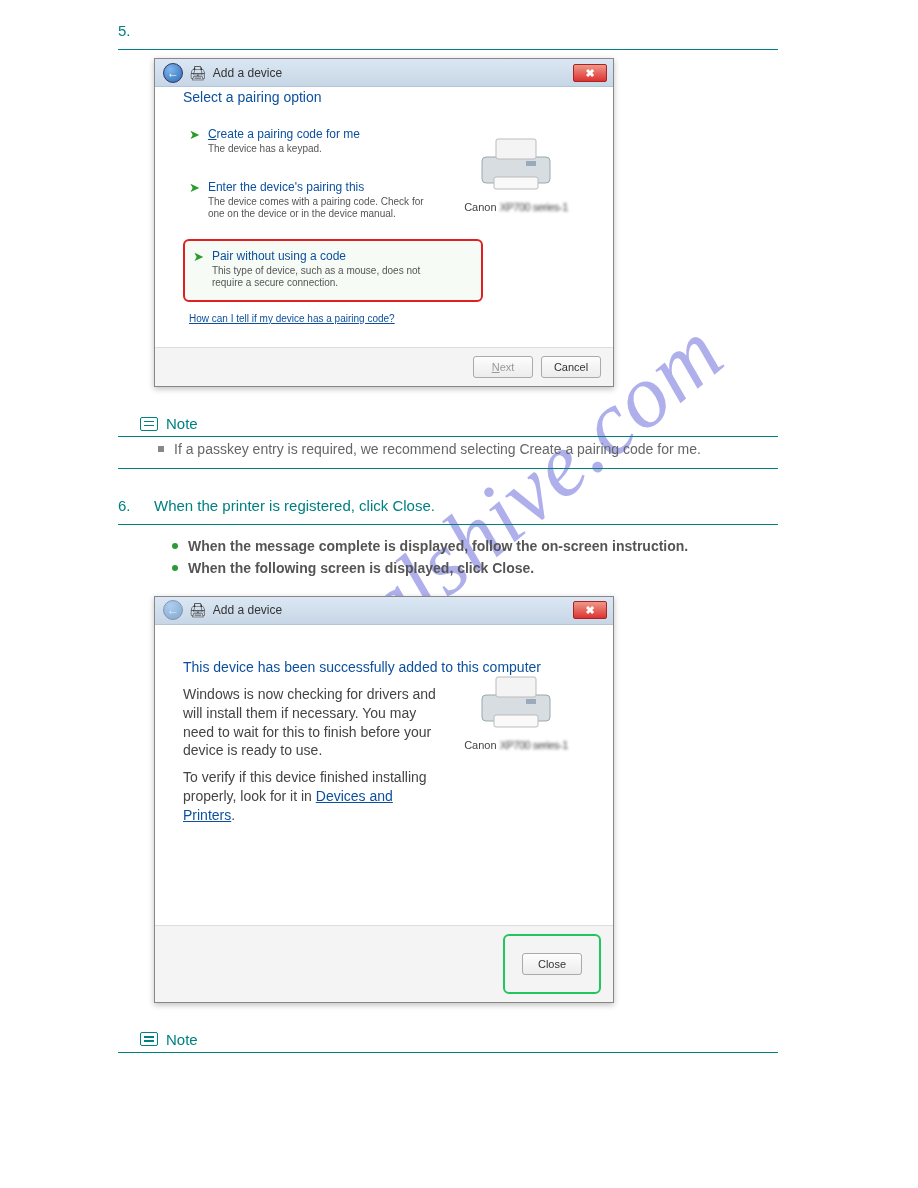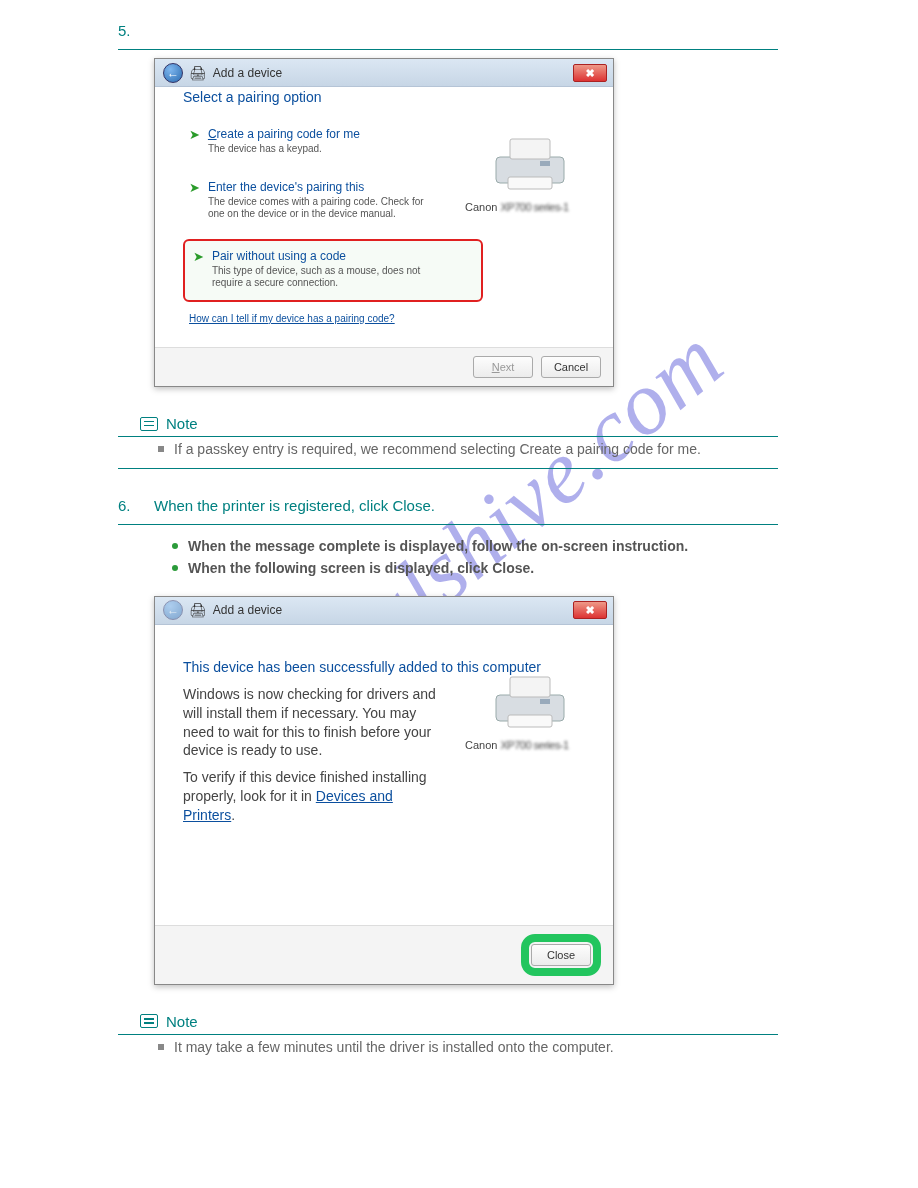--- a/index.html
+++ b/index.html
@@ -78,40 +78,40 @@
   .opt-title u { text-decoration: underline; }
   .opt-desc { color: #555; font-size: 10px; line-height: 1.25; margin-top: 2px; max-width: 230px; }
   .option.highlight {
     border: 2px solid #e02020;
     background: #f6fbf6;
     border-radius: 6px;
     padding: 8px 8px 10px 8px;
   }
   .help-link { color: #0b4f9e; font-size: 10px; text-decoration: underline; margin-left: 6px; }
   .device-col {
-    position: absolute; right: 18px; top: 44px; width: 130px; 
+    position: absolute; right: 32px; top: 44px; width: 130px; text-align: center;
     color: #555; font-size: 11px;
   }
   .printer-svg { display: block; margin: 0 auto 6px auto; }
   .dev-name { font-size: 11px; color: #444; }
   .dev-name .blur { filter: blur(1.4px); letter-spacing: -0.5px; }
   .dlg-footer {
     background: #f4f4f4; border-top: 1px solid #ddd;
     padding: 8px 12px; display: flex; justify-content: flex-end; gap: 8px;
   }
   .btn {
     min-width: 60px; height: 22px; padding: 0 10px;
     background: linear-gradient(#fdfdfd,#ececec);
     border: 1px solid #aaa; border-radius: 3px;
     font-size: 11px; color: #333;
     display: inline-flex; align-items: center; justify-content: center;
   }
   .btn.disabled { color: #999; }
   .btn u { text-decoration: underline; }
-  .btn-ring { display: inline-block; border: 8px solid #22c55e; border-radius: 14px; padding: 2px; }
+  .btn-ring { display: inline-block; border: 2px solid #22c55e; border-radius: 6px; padding: 17px; }
 
   
   .note { padding: 6px 0 6px 0; }
   .note-title { color: #008080; font-size: 15px; margin: 10px 0 4px 22px; display: flex; align-items: center; gap: 8px; }
   .note-icon { display:inline-block; width:18px; height:14px; background:#fff; border:1.5px solid #008080; border-radius:2px; position:relative; }
   .note-icon::before,.note-icon::after{content:"";position:absolute;left:3px;right:3px;height:1.5px;background:#008080;}
   .note-icon::before{top:3px;} .note-icon::after{top:7px;}
   .note ul { list-style: none; padding: 2px 0 8px 40px; }
   .note ul li { position: relative; padding-left: 16px; font-size: 14px; color: #666; line-height: 1.5; }
   .note ul li::before {
@@ -263,19 +263,16 @@
         </div>
       </div>
     </div>
 
     <div class="note">
       <div class="note-title">
         <span class="note-icon"></span>
         <span>Note</span>
       </div>
       <div class="divider"></div>
-      <ul>
-        <li>It may take a few minutes until the driver is installed onto the computer.</li>
-      </ul>
     </div>
   </div>
 
 </div>
 
 </body></html>

